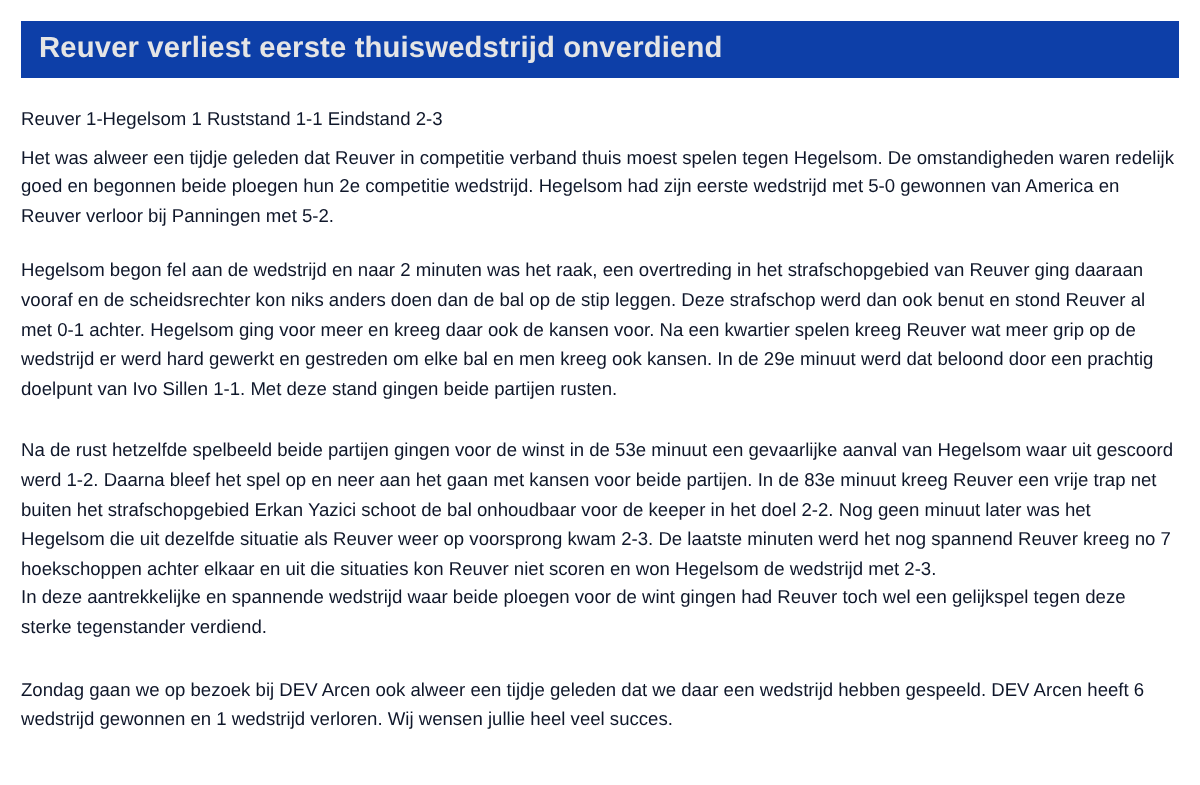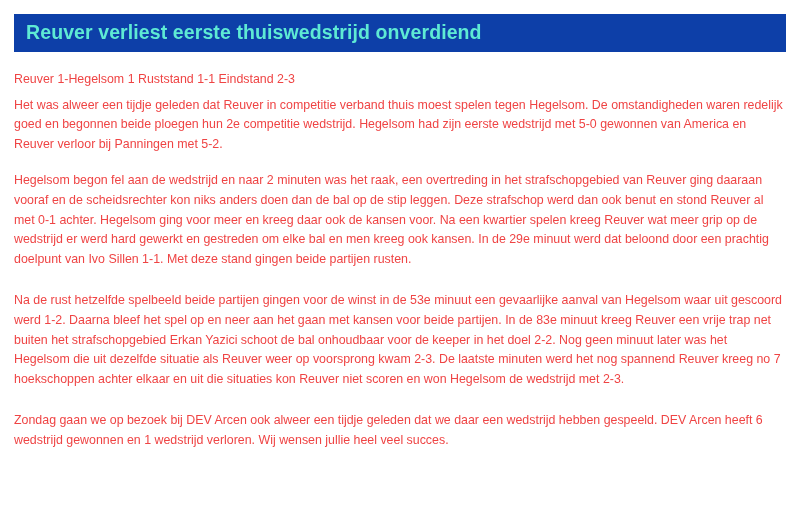--- a/index.html
+++ b/index.html
@@ -17,21 +17,21 @@
   .page {
     position: relative;
     width: 800px;
     height: 523px;
     box-sizing: border-box;
     padding: 0;
   }
   .title-bar {
     margin: 14px 14px 0 14px;
     background: #0d3fa8;
-    color: #5eead4;
+    color: #e5e5e5;
     height: 38px;
     display: flex;
     align-items: center;
     padding: 0 12px;
     box-sizing: border-box;
   }
   .title-bar .title-text {
     font-size: 19.5px;
     font-weight: bold;
     letter-spacing: 0.1px;
@@ -39,21 +39,21 @@
   }
   .article {
     margin: 0 14px;
     padding-top: 18px;
     box-sizing: border-box;
   }
   .article p {
     margin: 0;
     font-size: 12.4px;
     line-height: 1.58;
-    color: #ef4444;
+    color: #0f172a;
     text-align: left;
   }
   .para-gap-small {
     height: 6px;
   }
   .para-gap {
     height: 17px;
   }
   .para-gap-large {
     height: 22px;
@@ -77,20 +77,21 @@
     <p>Het was alweer een tijdje geleden dat Reuver in competitie verband thuis moest spelen tegen Hegelsom. De omstandigheden waren redelijk goed en begonnen beide ploegen hun 2e competitie wedstrijd. Hegelsom had zijn eerste wedstrijd met 5-0 gewonnen van America en Reuver verloor bij Panningen met 5-2.</p>
 
     <div class="para-gap"></div>
 
     <p>Hegelsom begon fel aan de wedstrijd en naar 2 minuten was het raak, een overtreding in het strafschopgebied van Reuver ging daaraan vooraf en de scheidsrechter kon niks anders doen dan de bal op de stip leggen. Deze strafschop werd dan ook benut en stond Reuver al met 0-1 achter. Hegelsom ging voor meer en kreeg daar ook de kansen voor. Na een kwartier spelen kreeg Reuver wat meer grip op de wedstrijd er werd hard gewerkt en gestreden om elke bal en men kreeg ook kansen. In de 29e minuut werd dat beloond door een prachtig doelpunt van Ivo Sillen 1-1. Met deze stand gingen beide partijen rusten.</p>
 
     <div class="para-gap-large"></div>
 
     <p>Na de rust hetzelfde spelbeeld beide partijen gingen voor de winst in de 53e minuut een gevaarlijke aanval van Hegelsom waar uit gescoord werd 1-2. Daarna bleef het spel op en neer aan het gaan met kansen voor beide partijen. In de 83e minuut kreeg Reuver een vrije trap net buiten het strafschopgebied Erkan Yazici schoot de bal onhoudbaar voor de keeper in het doel 2-2. Nog geen minuut later was het Hegelsom die uit dezelfde situatie als Reuver weer op voorsprong kwam 2-3. De laatste minuten werd het nog spannend Reuver kreeg no 7 hoekschoppen achter elkaar en uit die situaties kon Reuver niet scoren en won Hegelsom de wedstrijd met 2-3.</p>
 
+    <p>In deze aantrekkelijke en spannende wedstrijd waar beide ploegen voor de wint gingen had Reuver toch wel een gelijkspel tegen deze sterke tegenstander verdiend.</p>
 
     <div class="para-gap-large"></div>
 
     <p>Zondag gaan we op bezoek bij DEV Arcen ook alweer een tijdje geleden dat we daar een wedstrijd hebben gespeeld. DEV Arcen heeft 6 wedstrijd gewonnen en 1 wedstrijd verloren. Wij wensen jullie heel veel succes.</p>
 
   </div>
 
 </div>
 
 </body></html>

